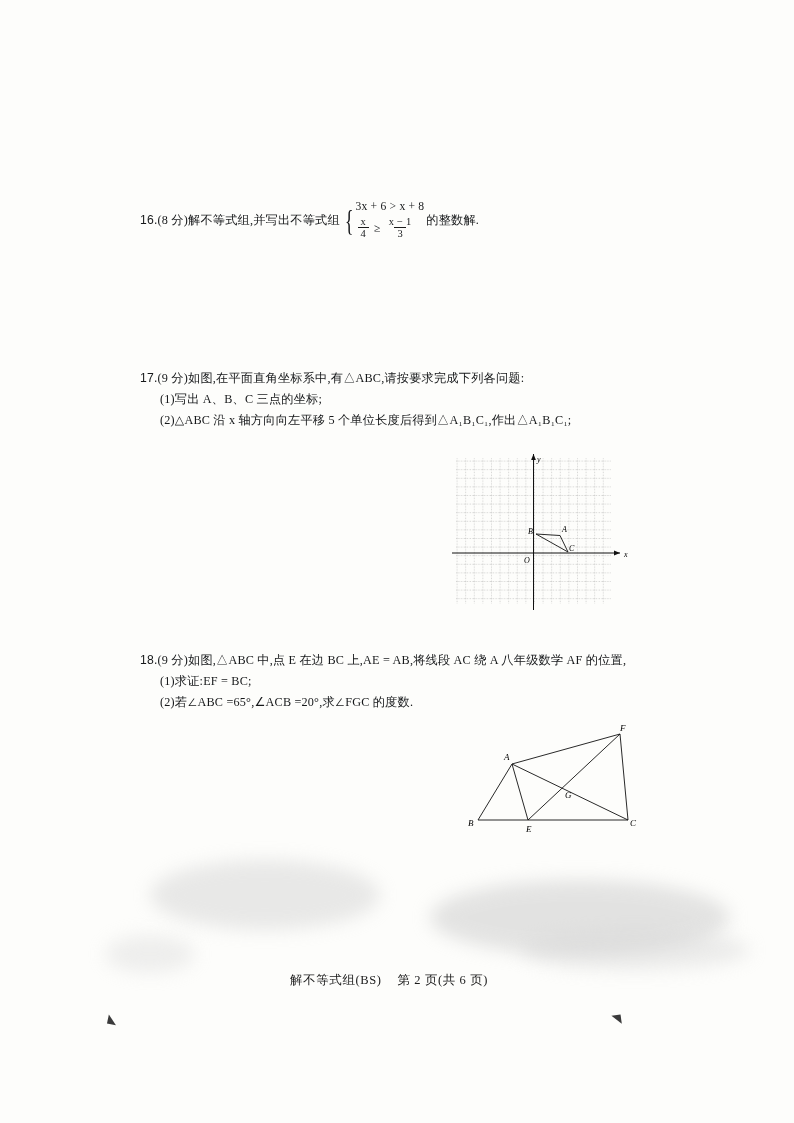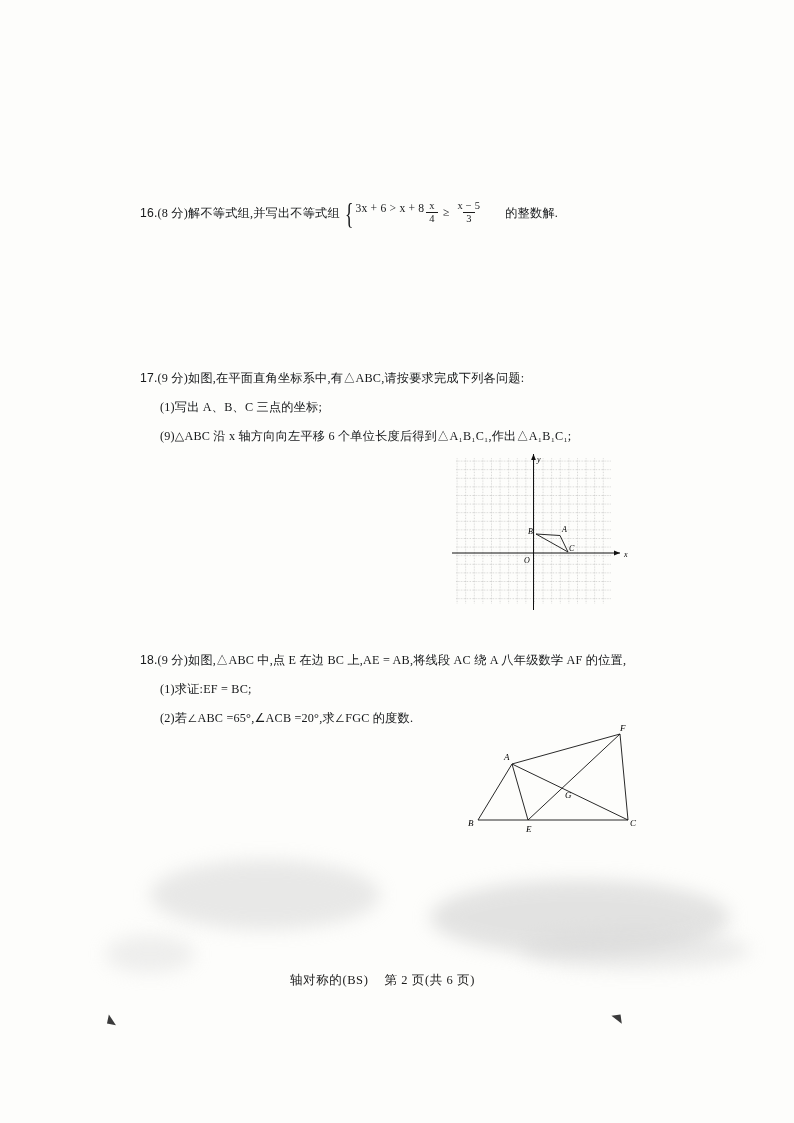--- a/index.html
+++ b/index.html
@@ -38,21 +38,21 @@
   .q-block {
     position: absolute;
     font-size: 12.2px;
     line-height: 1.72;
     color: #16181a;
     letter-spacing: 0.2px;
   }
   .q-num {
     font-family: Liberation Sans, sans-serif;
   }
-  .indent1 { padding-left: 20px; margin-top: 8px; }
+  .indent1 { padding-left: 20px; }
 
   
   .q16-row {
     display: flex;
     align-items: center;
   }
   .sys {
     display: inline-flex;
     align-items: center;
     margin: 0 2px;
@@ -60,20 +60,21 @@
   .brace {
     font-size: 30px;
     line-height: 1;
     font-family: "Liberation Serif", serif;
     transform: scaleX(0.62);
     display: inline-block;
     margin-right: -1px;
   }
   .sys-lines {
     display: inline-flex;
+    flex-direction: column;
     justify-content: center;
     font-size: 11.6px;
     line-height: 1.35;
   }
   .sys-line {
     white-space: nowrap;
     padding: 1px 0;
   }
   .frac {
     display: inline-flex;
@@ -133,36 +134,36 @@
         <span class="brace">{</span>
         <span class="sys-lines">
           <span class="sys-line">3x + 6 &gt; x + 8</span>
           <span class="sys-line">
             <span class="frac">
               <span class="num">x</span>
               <span class="den">4</span>
             </span>
             <span>≥</span>
             <span class="frac">
-              <span class="num">x − 5</span>
+              <span class="num">x − 1</span>
               <span class="den">3</span>
             </span>
           </span>
         </span>
       </span>
-      <span style="margin-left:18px;">的整数解.</span>
+      <span style="">的整数解.</span>
     </div>
   </div>
 
   <div class="q-block" style="left:140px;top:368px;width:560px;">
     <div>
       <span class="q-num">17.</span><span>(9 分)</span><span>如图,在平面直角坐标系中,有△ABC,请按要求完成下列各问题:</span>
     </div>
     <div class="indent1">(1)写出 A、B、C 三点的坐标;</div>
-    <div class="indent1">(9)△ABC 沿 x 轴方向向左平移 6 个单位长度后得到△A₁B₁C₁,作出△A₁B₁C₁;</div>
+    <div class="indent1">(2)△ABC 沿 x 轴方向向左平移 5 个单位长度后得到△A₁B₁C₁,作出△A₁B₁C₁;</div>
   </div>
 
   <div class="fig-grid" style="left:448px;top:452px;">
     <svg width="190" height="170" viewBox="0 0 190 170">
       <defs>
         <pattern id="gridpat" width="8.6" height="8.6" patternUnits="userSpaceOnUse">
           <path d="M 8.6 0 L 0 0 0 8.6" fill="none" stroke="#5b5b5b" stroke-width="0.45" stroke-dasharray="1.4 1.4"></path>
         </pattern>
       </defs>
       <rect x="8" y="6" width="155" height="146" fill="url(#gridpat)"></rect>
@@ -207,16 +208,16 @@
       <text x="44" y="38" font-size="9" font-style="italic">A</text>
       <text x="8" y="104" font-size="9" font-style="italic">B</text>
       <text x="66" y="110" font-size="9" font-style="italic">E</text>
       <text x="170" y="104" font-size="9" font-style="italic">C</text>
       <text x="160" y="9" font-size="9" font-style="italic">F</text>
       <text x="105" y="76" font-size="9" font-style="italic">G</text>
     </svg>
   </div>
 
   <div class="footer" style="left:290px;top:972px;">
-    <span>轴对称的(BS)</span><span class="sep"></span><span>第 2 页(共 6 页)</span>
+    <span>解不等式组(BS)</span><span class="sep"></span><span>第 2 页(共 6 页)</span>
   </div>
 
 </div>
 
 </body></html>

